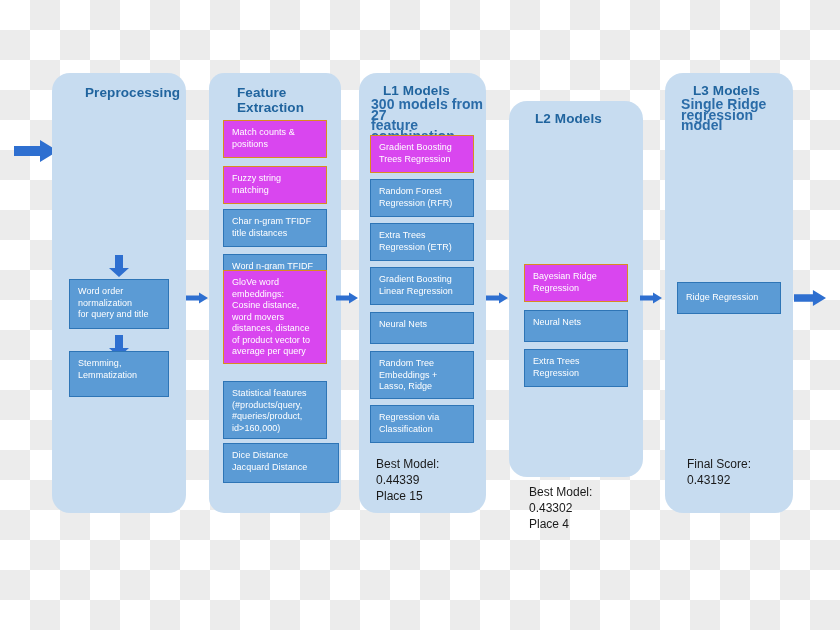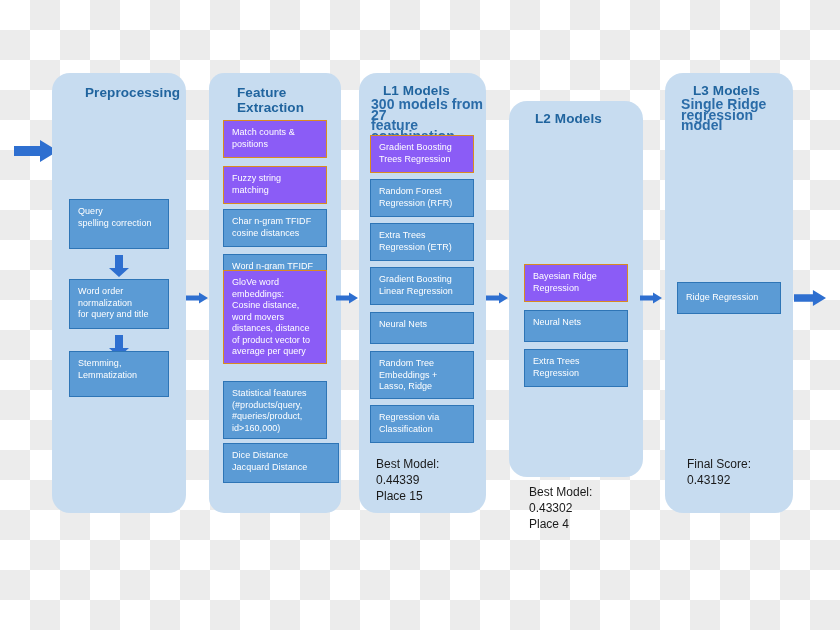--- a/index.html
+++ b/index.html
@@ -51,21 +51,21 @@
     box-sizing: border-box;
     border: 1px solid #2e75b6;
     background: #5b9bd5;
     color: #ffffff;
     font-size: 9px;
     line-height: 11.5px;
     padding: 6px 7px 0 8px;
     letter-spacing: 0.05px;
   }
   .box.orange {
-    background: #8b5cf6;
+    background: #d946ef;
     border-color: #d98b21;
   }
   .arrow {
     position: absolute;
     color: #2e6fd0;
   }
   .arrow svg { display: block; }
   .vert-arrow {
     position: absolute;
   }
@@ -85,22 +85,20 @@
 
   <div class="arrow" style="left:14px; top:140px;">
     <svg width="44" height="22" viewBox="0 0 44 22">
         <path d="M0 6 H26 V0 L44 11 L26 22 V16 H0 Z" fill="#2e6fd0"></path>
       </svg>
   </div>
 
   <div class="panel" style="left:52px; top:73px; width:134px; height:440px;">
     <div class="panel-title" style="left:21px; top:12px; width:110px; white-space:pre-line;">Preprocessing</div>
 
-    <div class="box" style="left:17px; top:126px; width:100px; height:50px; white-space:pre-line;">Query
-spelling correction</div>
 
     <div class="vert-arrow" style="left:57px; top:182px;">
       <svg width="20" height="22" viewBox="0 0 20 22">
           <path d="M6 0 H14 V13 H20 L10 22 L0 13 H6 Z" fill="#2e6fd0"></path>
         </svg>
     </div>
 
     <div class="box" style="left:17px; top:206px; width:100px; height:50px; white-space:pre-line;">Word order
 normalization
 for query and title</div>
@@ -125,21 +123,21 @@
     <div class="panel-title" style="left:16px; top:12px; width:110px; white-space:pre-line;">Feature
 Extraction</div>
 
     <div class="box orange" style="left:14px; top:47px; width:104px; height:38px; white-space:pre-line;">Match counts &amp;
 positions</div>
 
     <div class="box orange" style="left:14px; top:93px; width:104px; height:38px; white-space:pre-line;">Fuzzy string
 matching</div>
 
     <div class="box" style="left:14px; top:136px; width:104px; height:38px; white-space:pre-line;">Char n-gram TFIDF
-cosine distances</div>
+title distances</div>
 
     <div class="box" style="left:14px; top:181px; width:104px; height:38px; white-space:pre-line;">Word n-gram TFIDF
 &amp; LSA cos distances</div>
 
     <div class="box orange" style="left:14px; top:197px; width:104px; height:94px; white-space:pre-line;">GloVe word
 embeddings:
 Cosine distance,
 word movers
 distances, distance
 of product vector to

